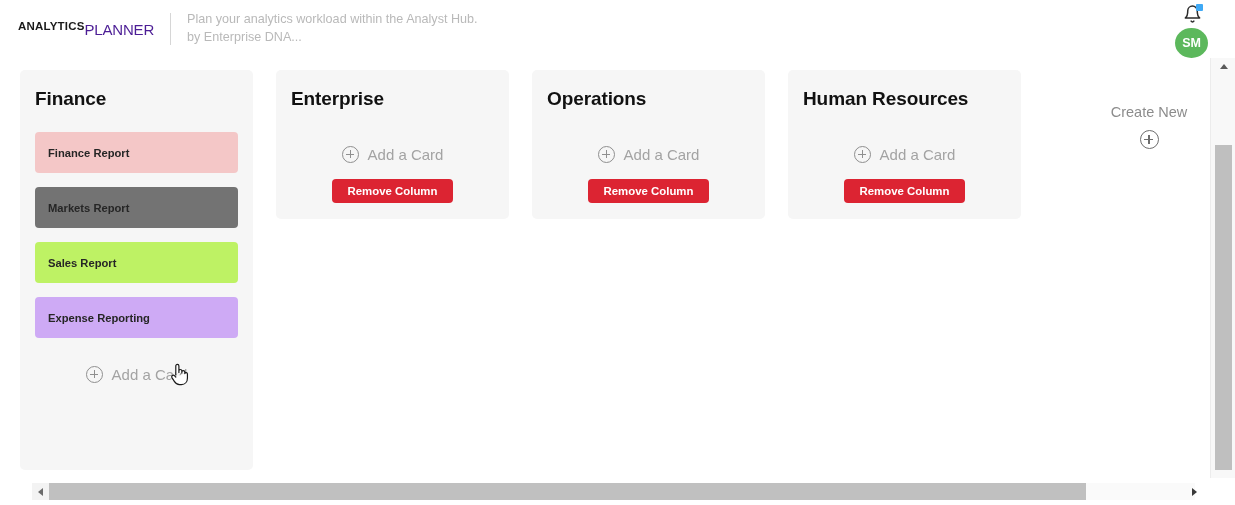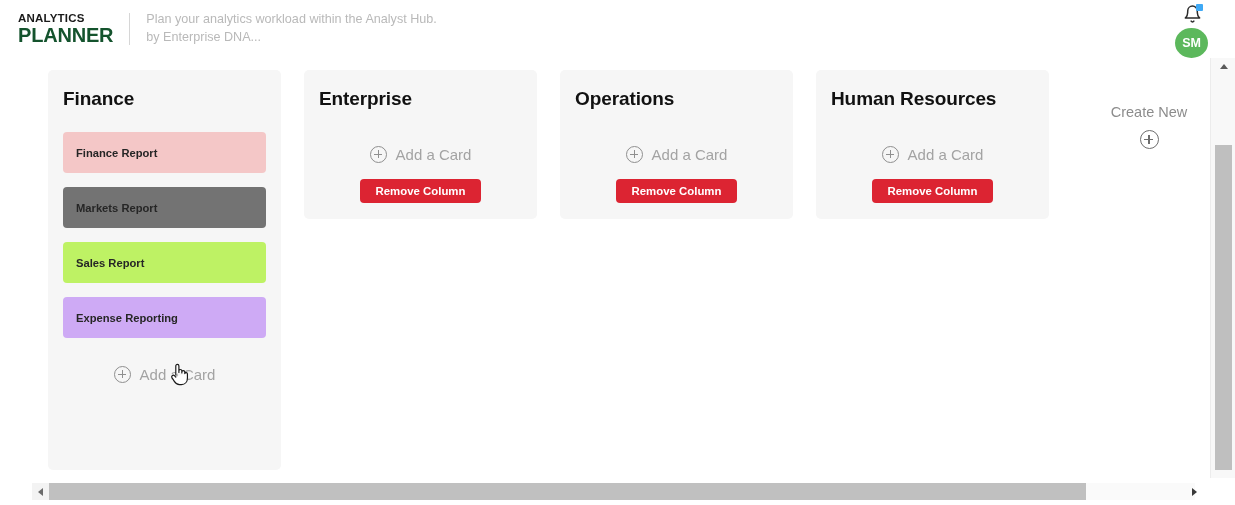--- a/index.html
+++ b/index.html
@@ -12,31 +12,31 @@
 
   
   .header {
     position: absolute; top: 0; left: 0;
     width: 1235px; height: 58px;
     background: #ffffff;
     display: flex; align-items: center;
   }
   .logo-block {
     margin-left: 18px;
-    display: flex; flex-direction: column;
+    display: flex; flex-direction: row;
     align-items: flex-start; justify-content: center;
     line-height: 1;
   }
   .logo-top {
     font-size: 11.5px; font-weight: 700; letter-spacing: 0.2px;
     color: #1a1a1a;
   }
   .logo-bottom {
-    font-size: 20px; font-weight: 700; letter-spacing: -0.2px;
-    color: #14532d; margin-top: 1px;
+    font-size: 15px; font-weight: 400; letter-spacing: -0.2px;
+    color: #4c1d95; margin-top: 1px;
   }
   .header-divider {
     width: 1px; height: 32px; background: #d6d6d6;
     margin-left: 16px; margin-right: 16px;
   }
   .header-tagline {
     display: flex; flex-direction: column; justify-content: center;
   }
   .tagline-line {
     font-size: 12.6px; color: #b9b9b9; line-height: 1.42;
@@ -67,21 +67,21 @@
   .board-viewport {
     position: absolute;
     left: 0; top: 58px;
     width: 1210px; height: 420px;
     background: #ffffff;
     overflow: hidden;
   }
   .board {
     position: relative;
     display: flex; align-items: flex-start;
-    padding-left: 48px; padding-top: 12px;
+    padding-left: 20px; padding-top: 12px;
     gap: 23px;
   }
   .column {
     background: #f6f6f6;
     border-radius: 5px;
     width: 233px;
     flex: 0 0 233px;
     padding: 18px 15px 16px 15px;
     display: flex; flex-direction: column;
   }

